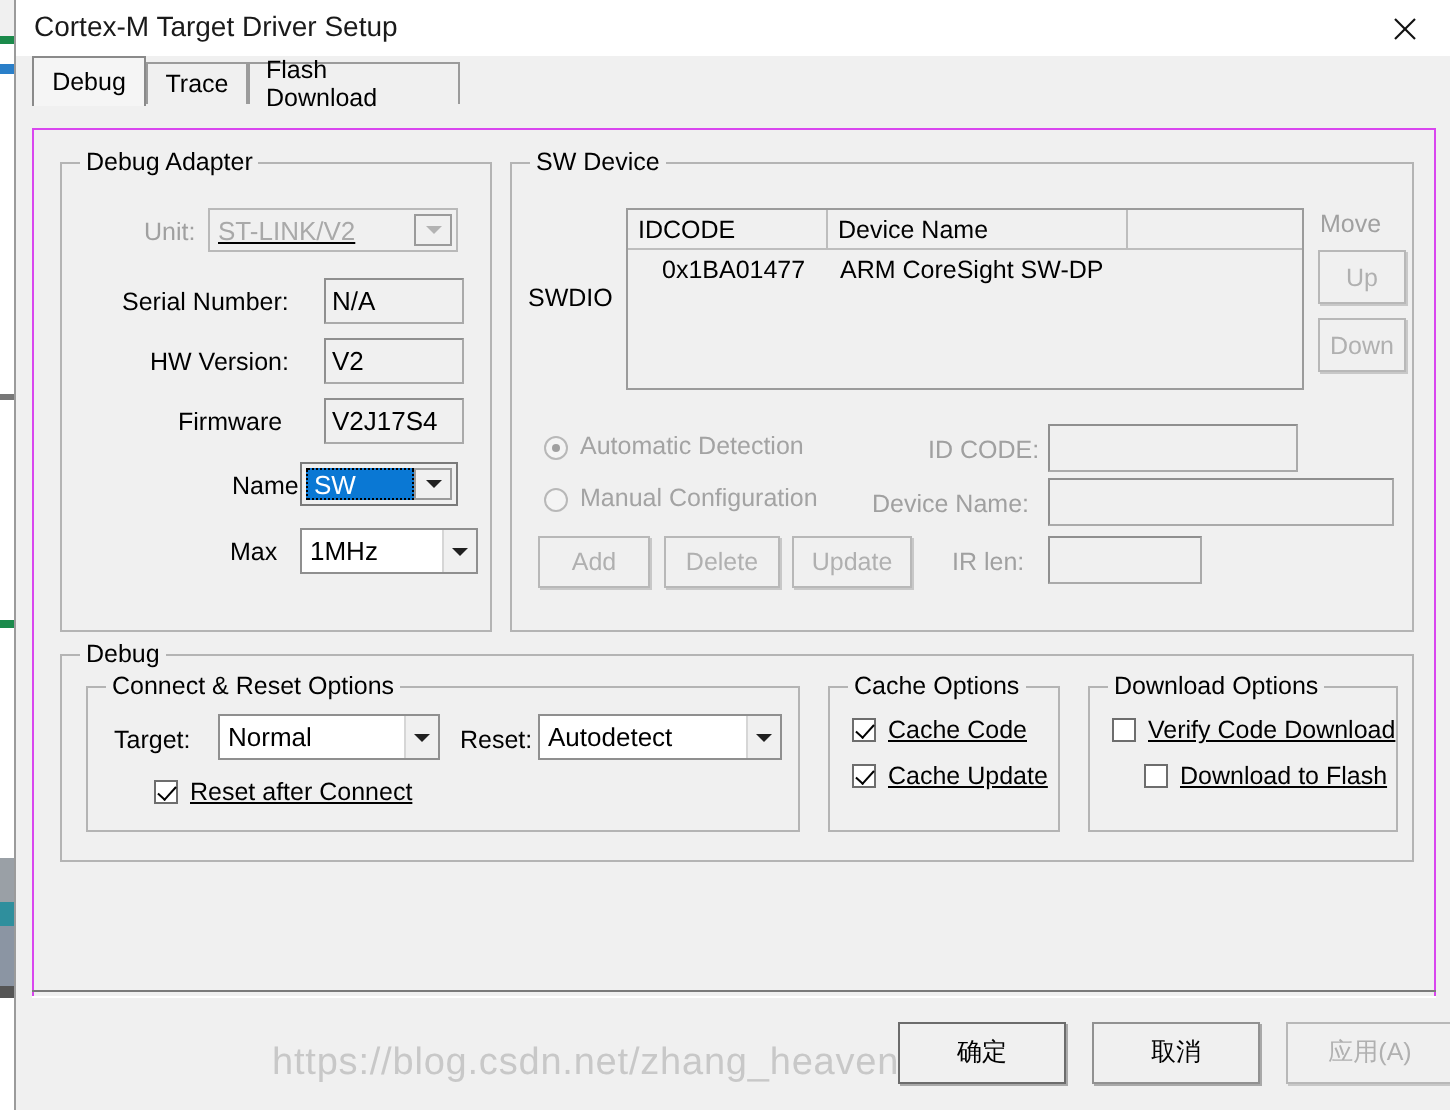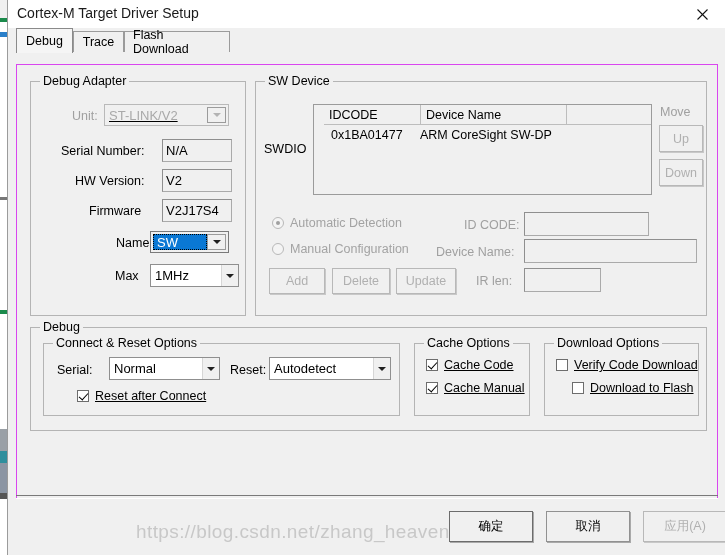--- a/index.html
+++ b/index.html
@@ -152,21 +152,21 @@
     border:1px solid #9b9b9b;background:#f0f0f0;
     width:19px;height:calc(100% - 4px);margin:2px 2px 2px 0;
   }
 
   
   #devtable{
     position:absolute;box-sizing:border-box;
     background:#f0f0f0;
     border:1px solid #9b9b9b;
   }
-  #devtable .hdrrow{display:flex;height:20px;margin-left:10px;}
+  #devtable .hdrrow{display:flex;height:20px;}
   #devtable .hdr{
     box-sizing:border-box;
     border-right:1px solid #bdbdbd;
     border-bottom:1px solid #bdbdbd;
     font-size:12.5px;color:#000;
     display:flex;align-items:center;
     padding-left:5px;
     background:#f0f0f0;
     overflow:hidden;white-space:nowrap;
   }
@@ -197,21 +197,21 @@
     border:1px solid #6d6d6d;background:#ffffff;
     position:relative;flex:none;
   }
   .chk .box.checked::after{
     content:"";position:absolute;left:3px;top:0px;
     width:4px;height:8px;border:solid #000;
     border-width:0 1.6px 1.6px 0;transform:rotate(42deg);
   }
   .chk .ctxt{margin-left:6px;font-size:12.5px;color:#000;white-space:nowrap;text-decoration:underline;}
 
-  .rad{position:absolute;display:flex;align-items:center;}
+  .rad{position:absolute;display:flex;align-items:flex-end;}
   .rad .circ{
     width:12px;height:12px;border-radius:50%;box-sizing:border-box;
     border:1px solid #b8b8b8;background:#f4f4f4;position:relative;flex:none;
   }
   .rad .circ.sel::after{
     content:"";position:absolute;left:3px;top:3px;width:4px;height:4px;
     border-radius:50%;background:#a0a0a0;
   }
   .rad .rtxt{margin-left:6px;font-size:12.5px;color:#a3a3a3;white-space:nowrap;}
 
@@ -367,21 +367,21 @@
         <span>Update</span>
       </div>
     </div>
 
     <div class="group" style="left:13px;top:262px;width:677px;height:104px;">
       <div class="glabel">Debug</div>
 
       <div class="group" style="left:12px;top:15px;width:357px;height:73px;">
         <div class="glabel">Connect &amp; Reset Options</div>
 
-        <div class="lbl" style="left:13px;top:19px;">Serial:</div>
+        <div class="lbl" style="left:13px;top:19px;">Target:</div>
         <div class="combo" style="left:65px;top:13px;width:111px;height:23px;">
           <span class="ctext">Normal</span>
           <span class="arrow">
               <i></i>
             </span>
         </div>
 
         <div class="lbl" style="left:186px;top:19px;">Reset:</div>
         <div class="combo" style="left:225px;top:13px;width:122px;height:23px;">
           <span class="ctext">Autodetect</span>
@@ -397,21 +397,21 @@
       </div>
 
       <div class="group" style="left:383px;top:15px;width:116px;height:73px;">
         <div class="glabel">Cache Options</div>
         <div class="chk" style="left:11px;top:14px;">
           <span class="box checked"></span>
           <span class="ctxt">Cache Code</span>
         </div>
         <div class="chk" style="left:11px;top:37px;">
           <span class="box checked"></span>
-          <span class="ctxt">Cache Manual</span>
+          <span class="ctxt">Cache Update</span>
         </div>
       </div>
 
       <div class="group" style="left:513px;top:15px;width:155px;height:73px;overflow:visible;">
         <div class="glabel">Download Options</div>
         <div class="chk" style="left:11px;top:14px;">
           <span class="box"></span>
           <span class="ctxt">Verify Code Download</span>
         </div>
         <div class="chk" style="left:11px;top:37px;padding-left:16px;">

